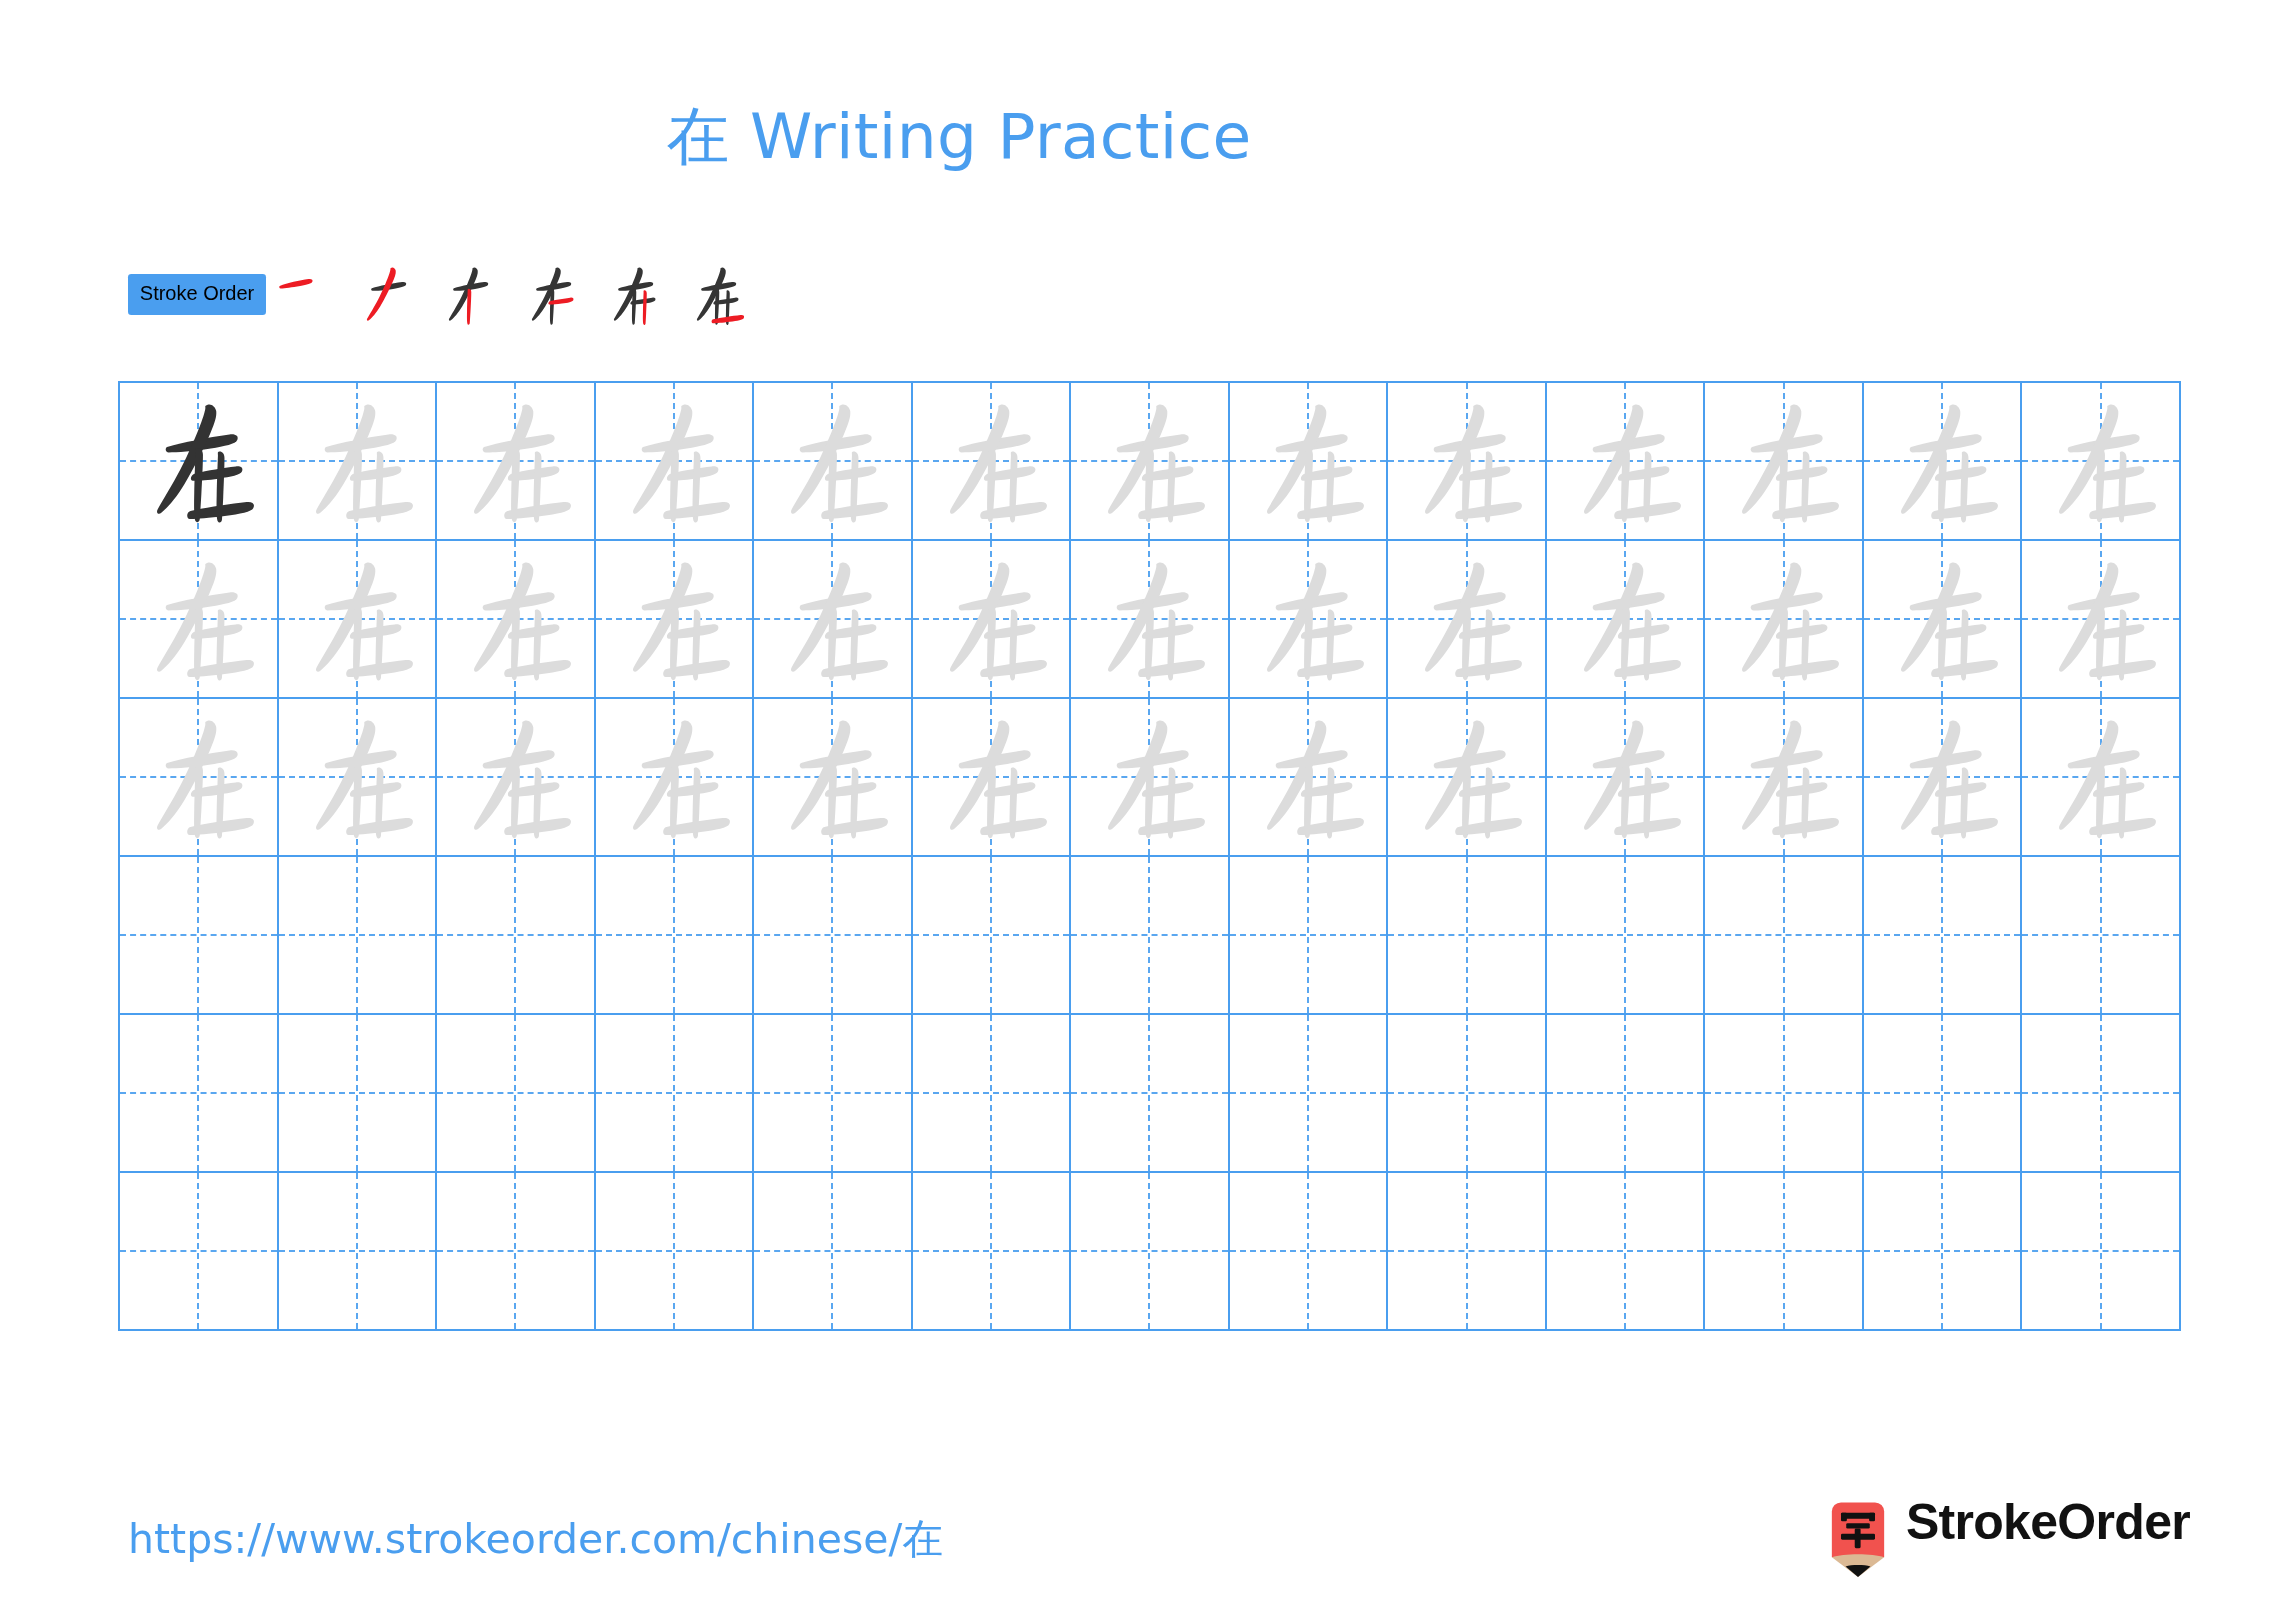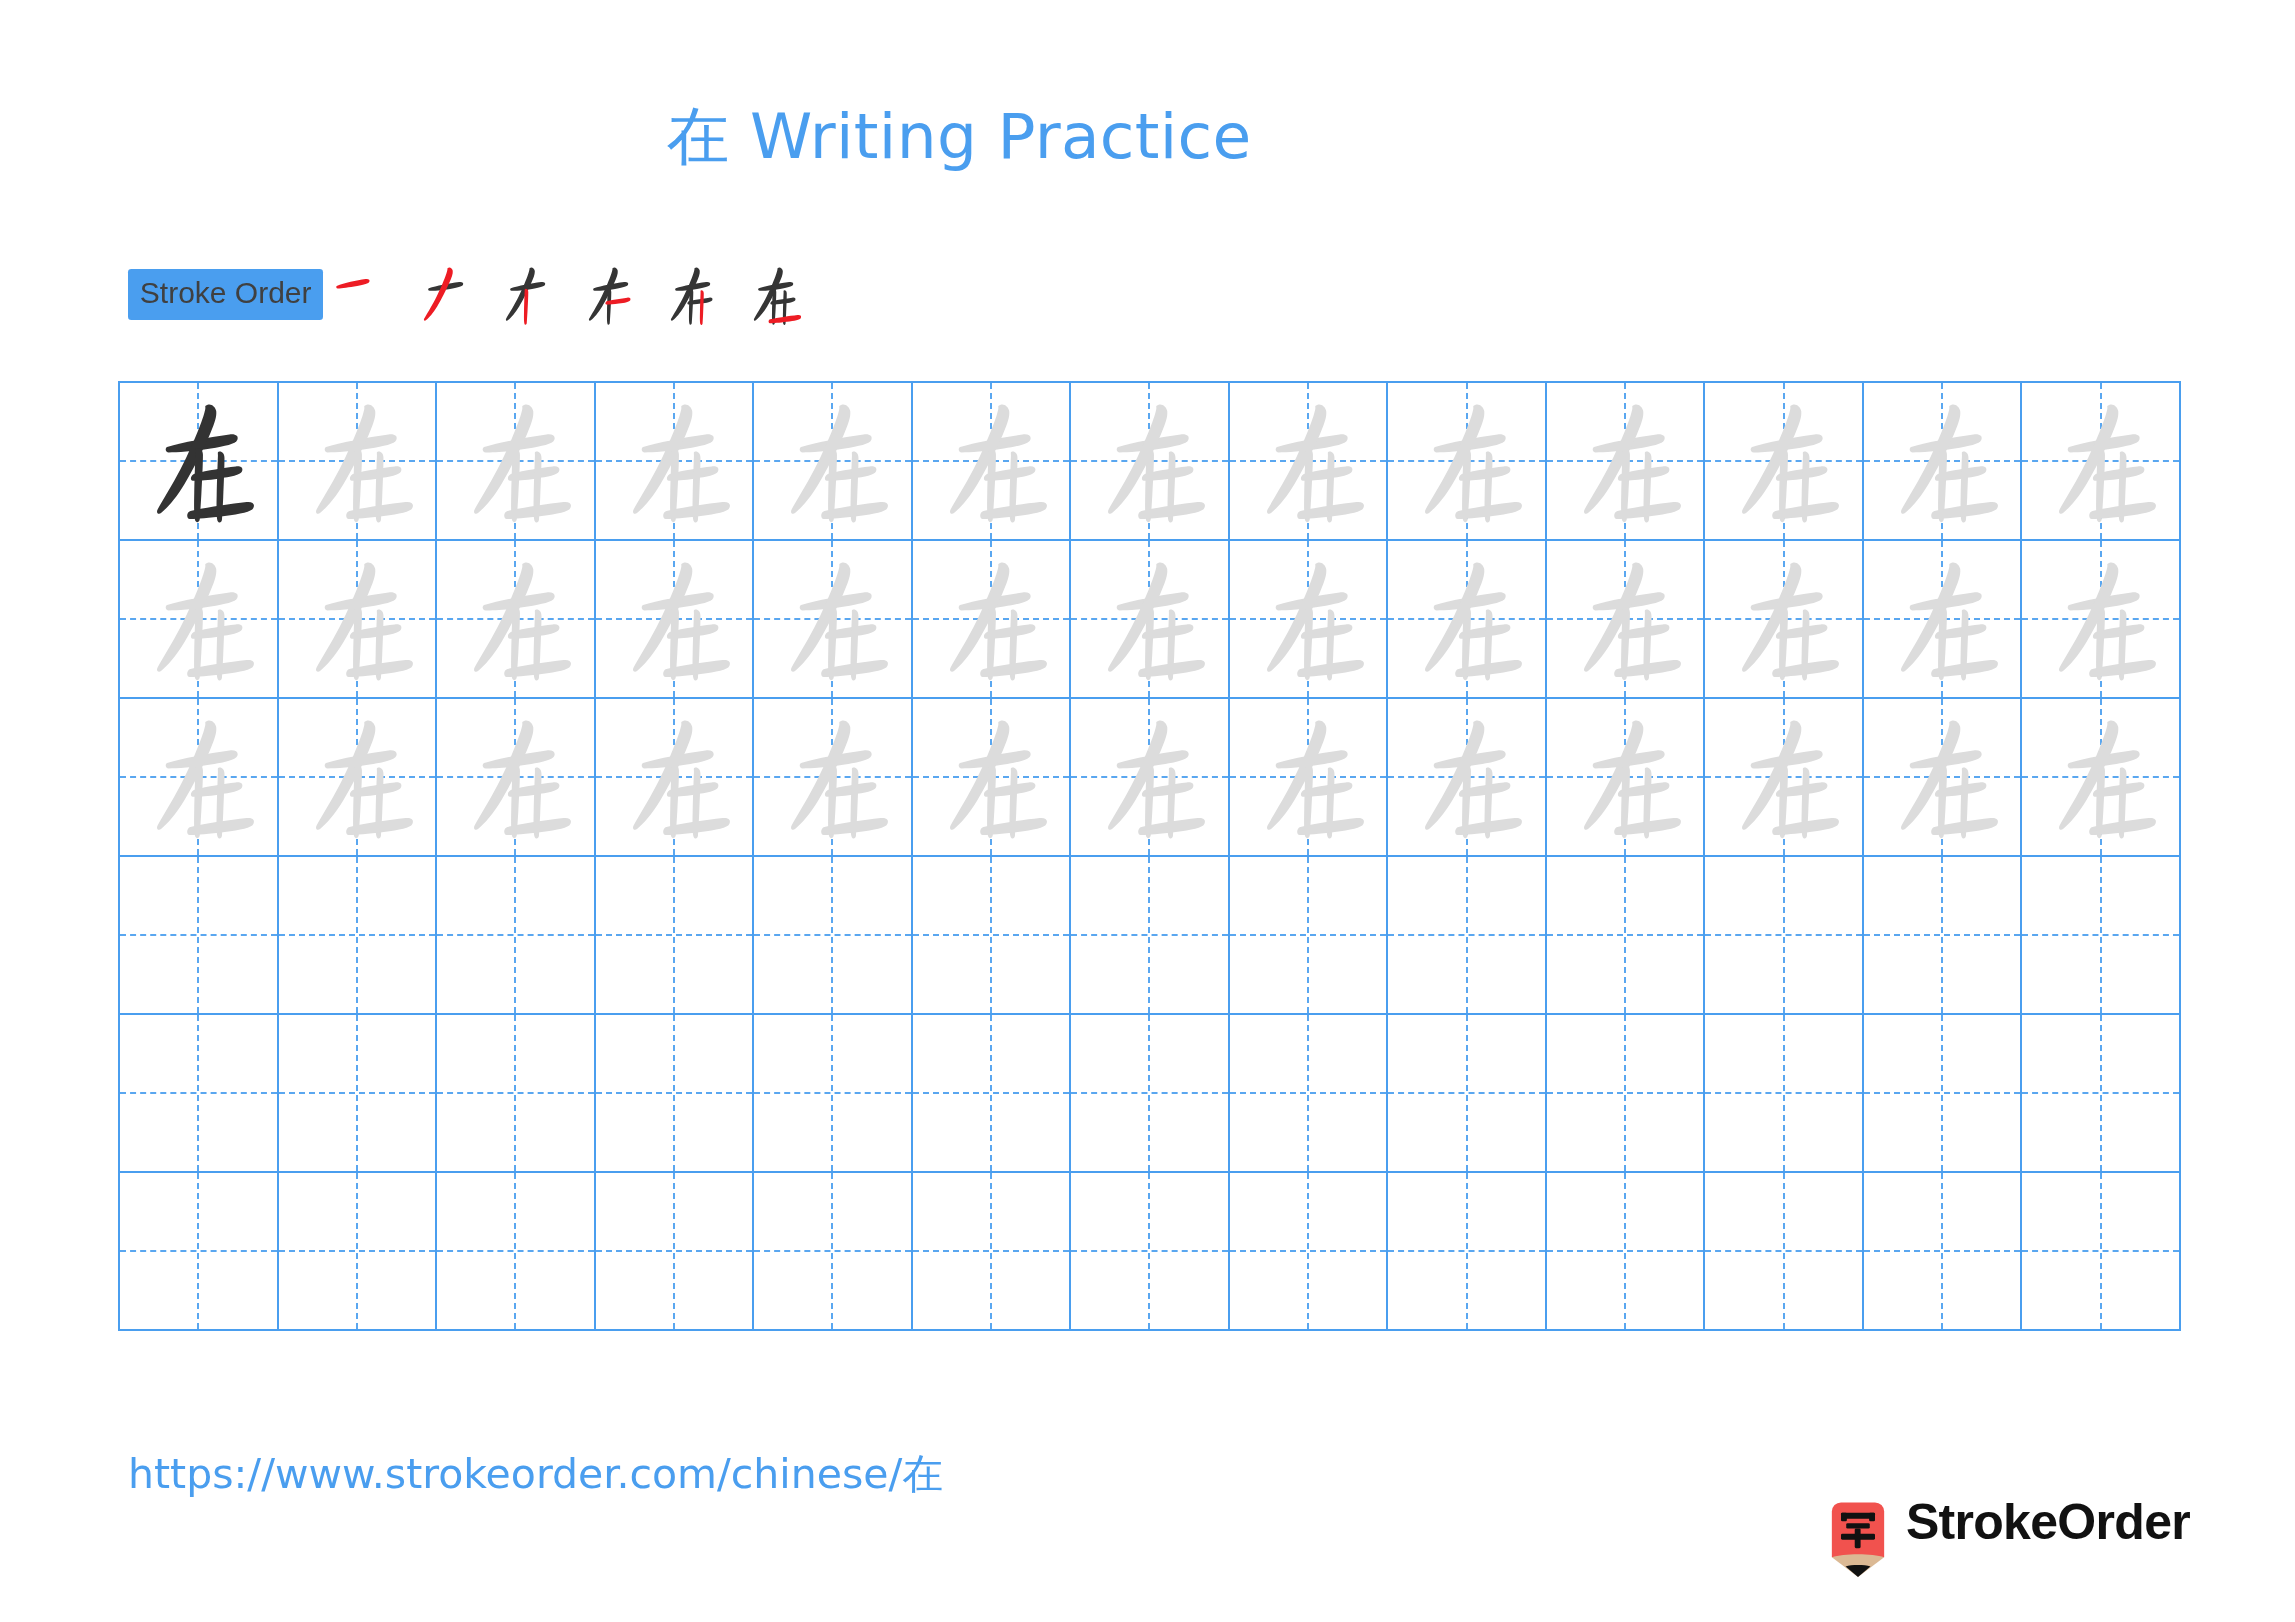--- a/index.html
+++ b/index.html
@@ -35,22 +35,22 @@
   #stroke-order-row {
     position: absolute;
     top: 255px;
     left: 128px;
     display: flex;
     align-items: center;
     height: 79px;
   }
   #stroke-order-badge {
     background: #4a9eef;
-    color: #404040;
-    font-size: 30px;
+    color: #000000;
+    font-size: 20px;
     line-height: 1;
     padding: 9.2px 11.8px 11.8px 11.8px;
     border-radius: 3.3px;
     white-space: nowrap;
     font-weight: 400;
   }
   #stroke-order-strokes {
     display: flex;
     align-items: flex-start;
   }
@@ -113,21 +113,21 @@
     display: block;
   }
   .cell-glyph svg { display: block; width: 100%; height: 100%; }
   .ink-dark  { fill: #333333; }
   .ink-trace { fill: #dcdcdc; }
 
   
   #footer-url {
     position: absolute;
     left: 128px;
-    top: 1454px;
+    top: 1519px;
     font-size: 41px;
     line-height: 1;
     color: #4a9eef;
     white-space: nowrap;
   }
   #footer-url .han { font-family: "DejaVu Sans", sans-serif; }
 
   #brand-logo {
     position: absolute;
     right: 105px;

